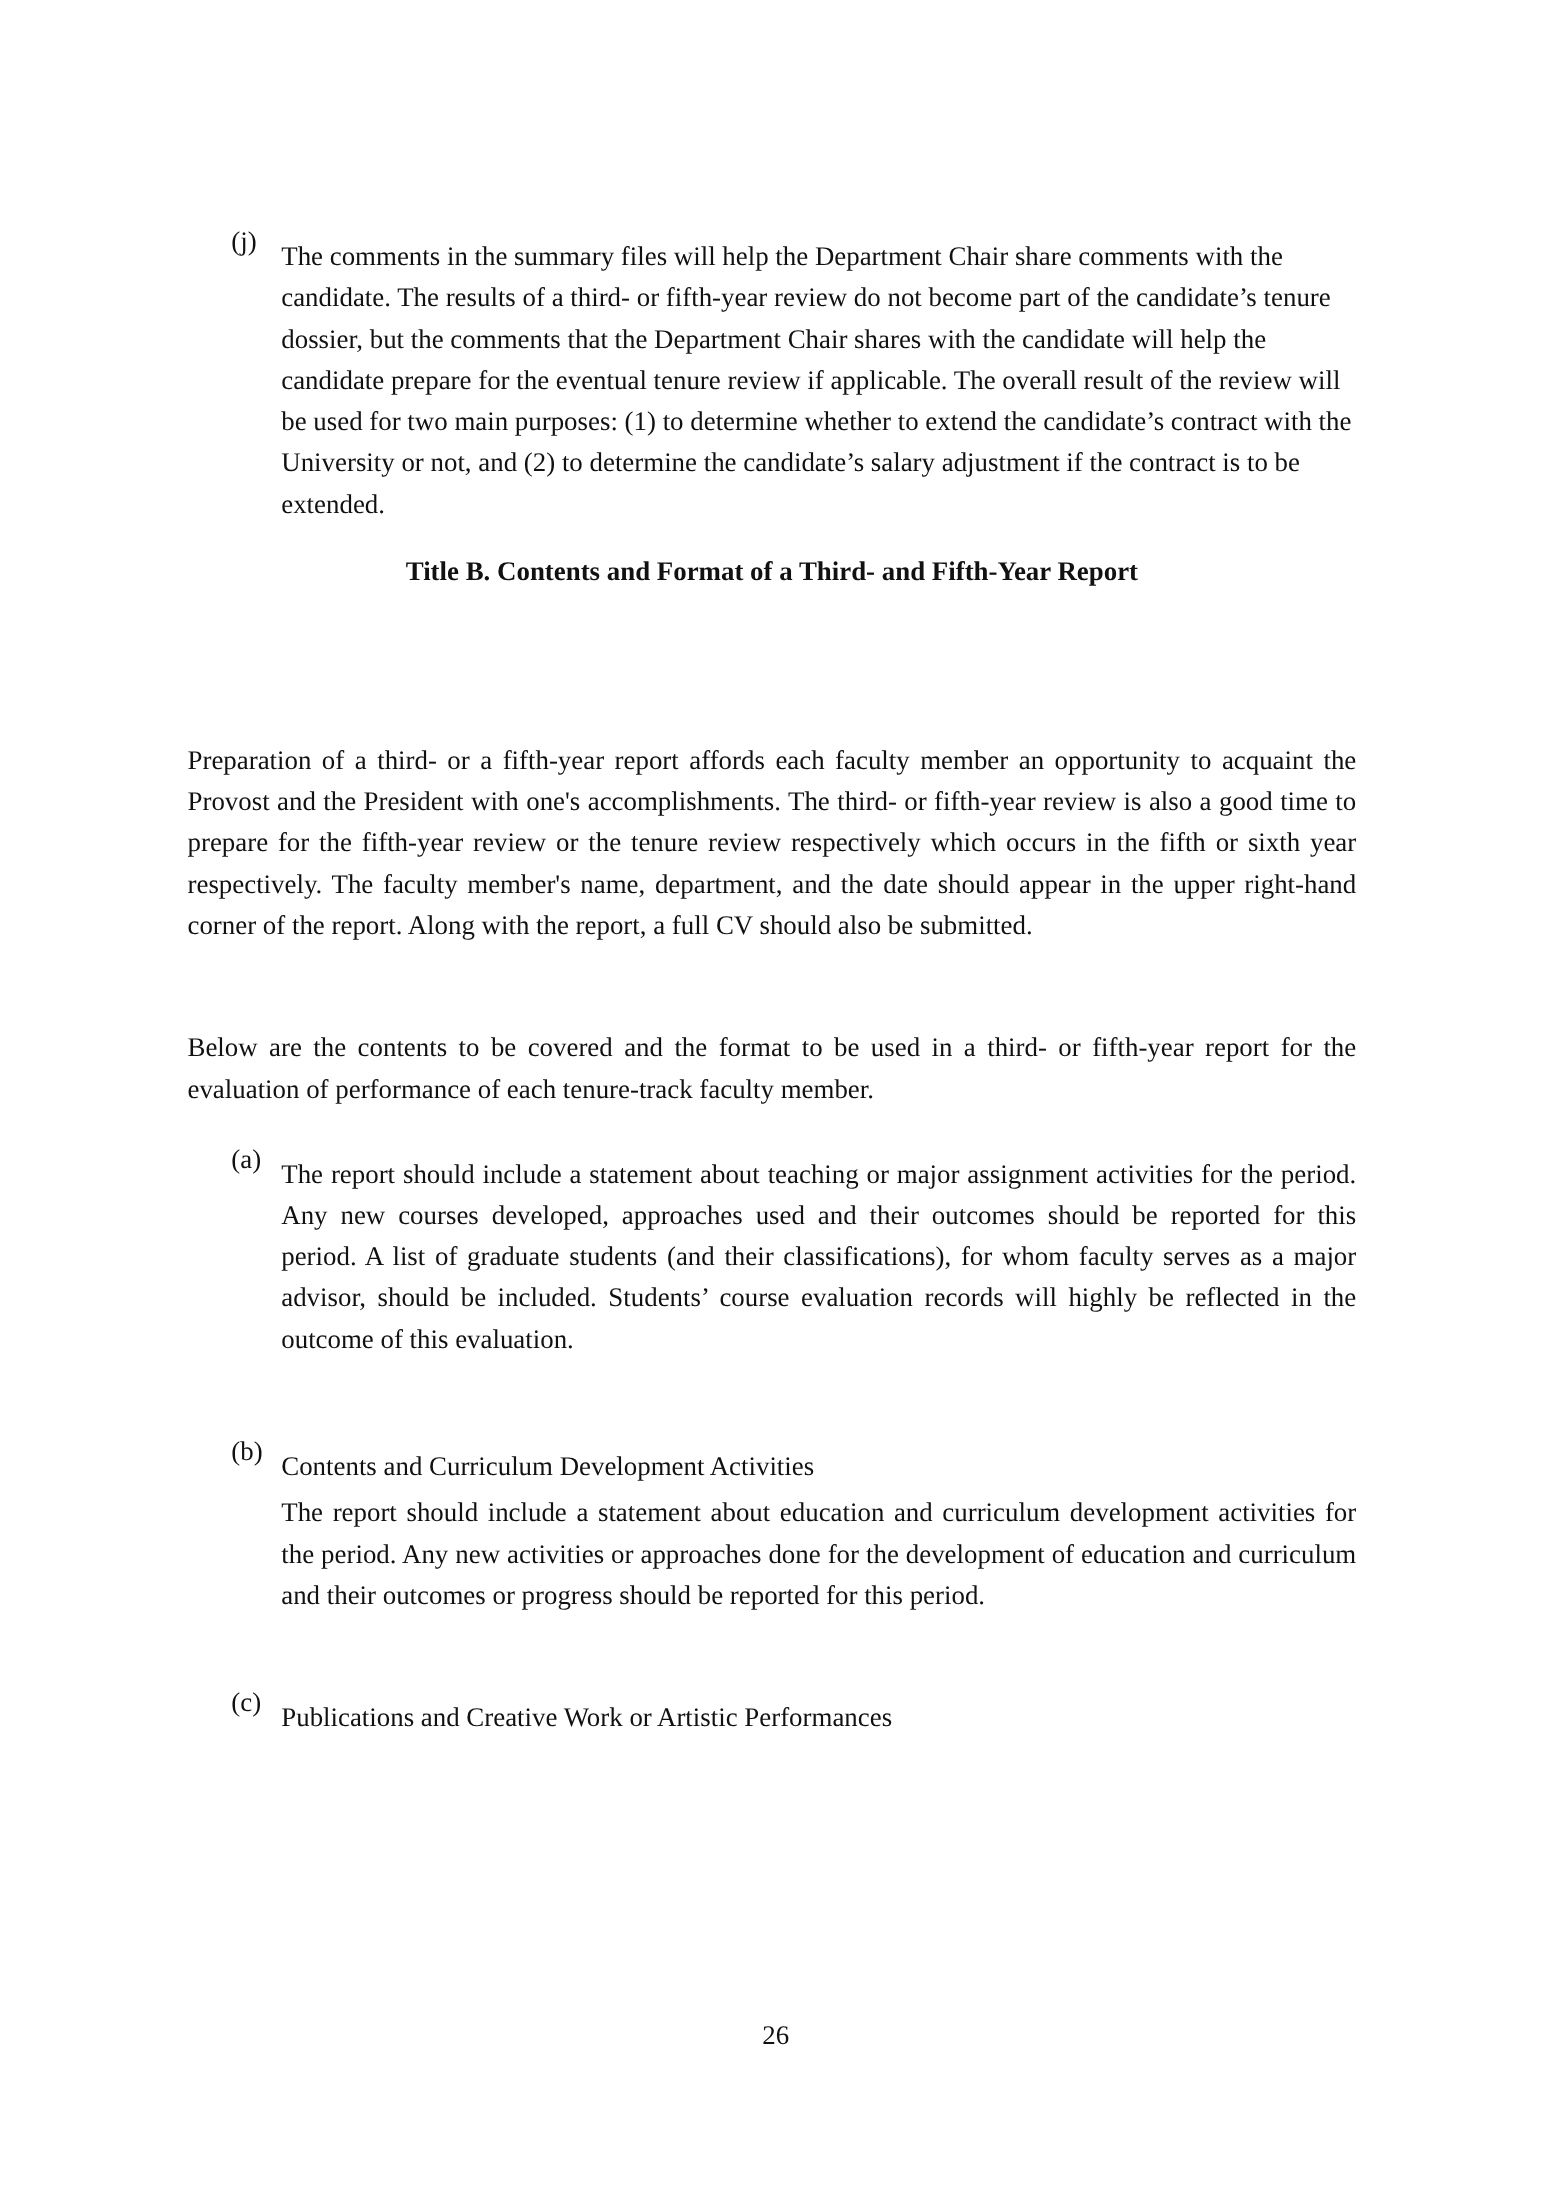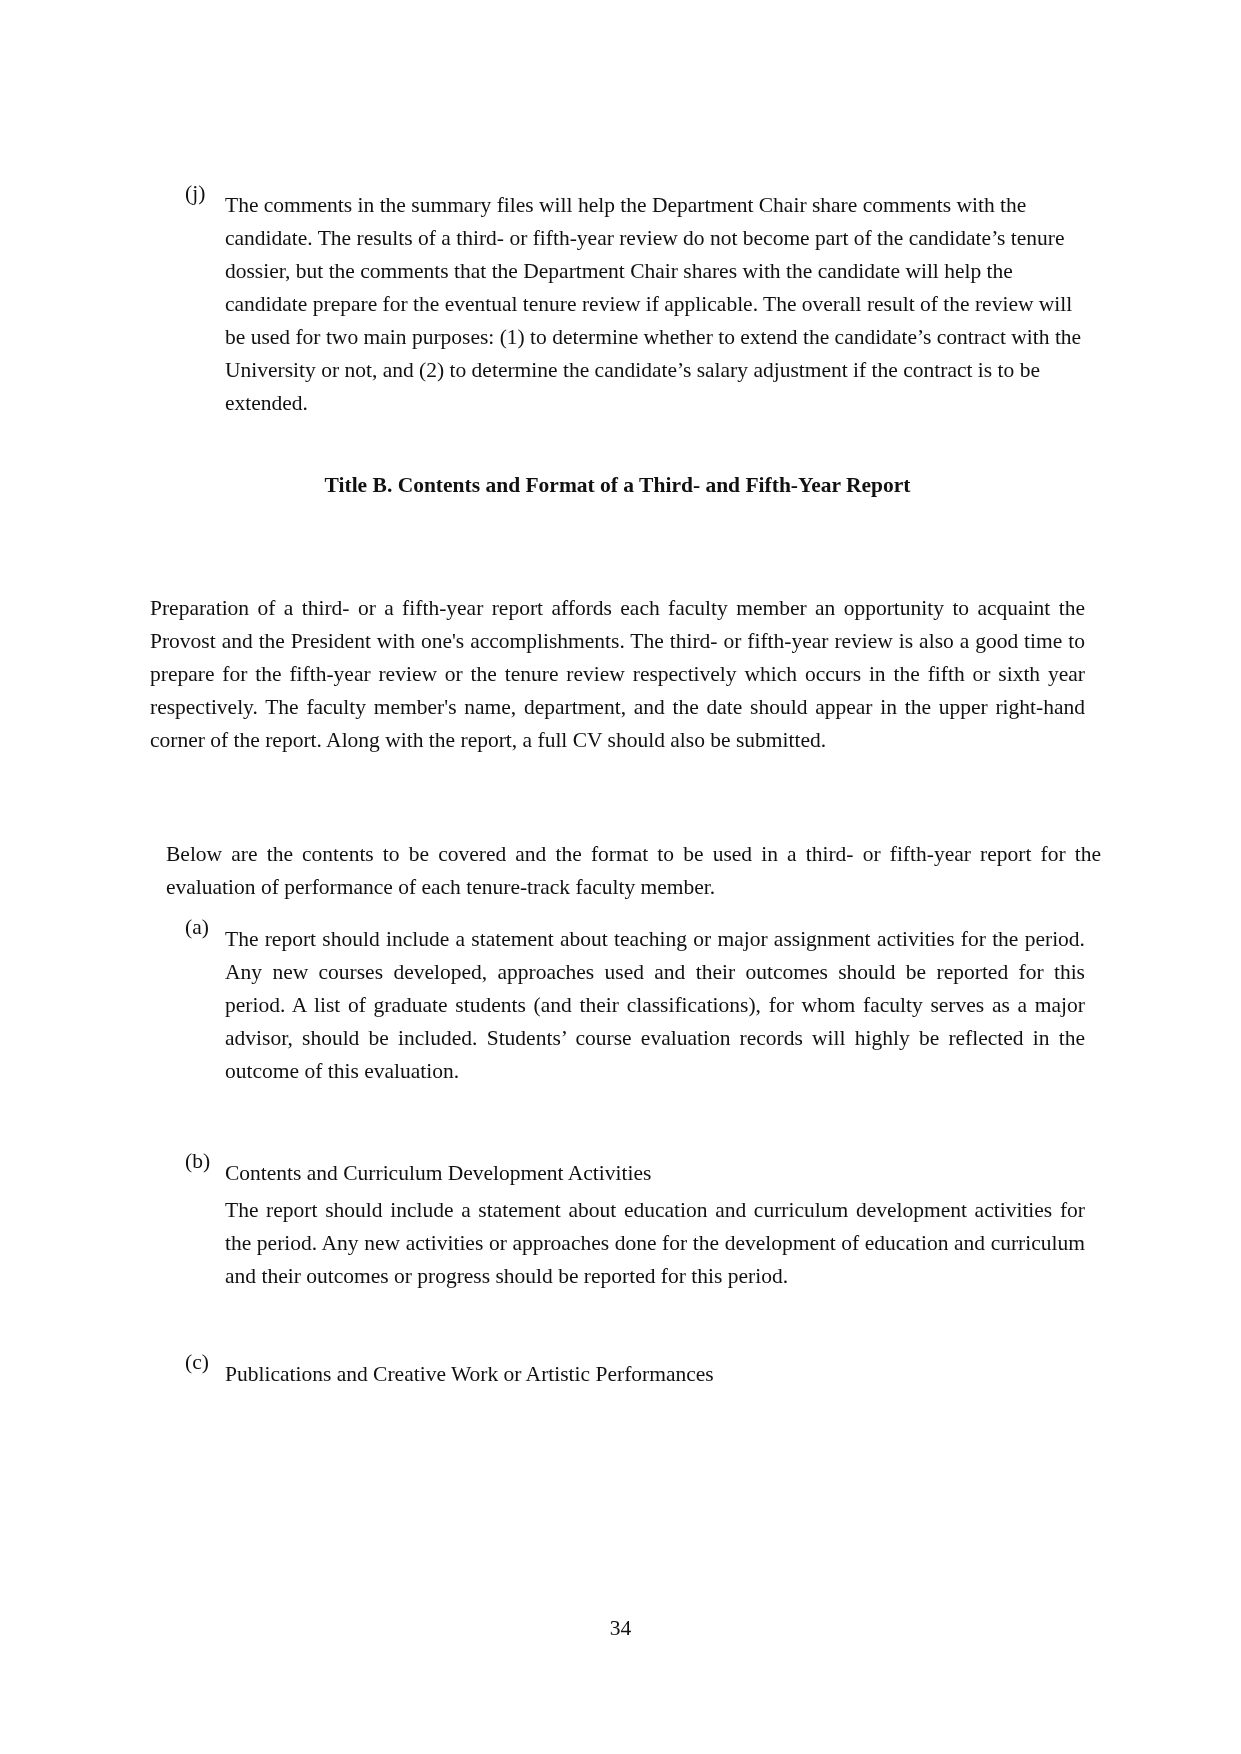--- a/index.html
+++ b/index.html
@@ -8,21 +8,21 @@
     font-family: "Liberation Serif", "DejaVu Serif", serif;
     color: #111111;
     font-size: 21.5px;
     line-height: 33px;
   }
   .page { position: absolute; left: 0; top: 0; width: 1241px; height: 1754px; }
   .list-item { position: absolute; left: 185px; width: 900px; }
   .label { position: absolute; left: 0; top: 0; width: 40px; }
   .item-body { margin-left: 40px; margin-top: 12px; }
   #item-j { top: 177px; }
-  #title-b { position: absolute; top: 441px; left: 150px; width: 935px; text-align: center; font-weight: bold; margin-top: 28px; }
+  #title-b { position: absolute; top: 441px; left: 150px; width: 935px; text-align: center; font-weight: bold; }
   #sec1 { position: absolute; top: 504px; left: 150px; width: 935px; text-align: justify; }
   #prep { position: absolute; top: 592px; left: 150px; width: 935px; text-align: justify; }
   #below { position: absolute; top: 822px; left: 150px; width: 935px; text-align: justify; }
   #item-a { top: 911px; }
   #item-b { top: 1145px; }
   #item-c { top: 1346px; }
   .heading-line { display: block; }
   .desc { margin-top: 4px; text-align: justify; }
   #page-number { position: absolute; top: 1612px; left: 0; width: 1241px; text-align: center; }
 </style>
@@ -34,21 +34,21 @@
   <div class="list-item" id="item-j">
     <span class="label">(j)</span>
     <div class="item-body">The comments in the summary files will help the Department Chair share comments with the candidate. The results of a third- or fifth-year review do not become part of the candidate’s tenure dossier, but the comments that the Department Chair shares with the candidate will help the candidate prepare for the eventual tenure review if applicable. The overall result of the review will be used for two main purposes: (1) to determine whether to extend the candidate’s contract with the University or not, and (2) to determine the candidate’s salary adjustment if the contract is to be extended.</div>
   </div>
 
   <div id="title-b">Title B. Contents and Format of a Third- and Fifth-Year Report</div>
 
 
   <p id="prep" style="margin:0">Preparation of a third- or a fifth-year report affords each faculty member an opportunity to acquaint the Provost and the President with one's accomplishments. The third- or fifth-year review is also a good time to prepare for the fifth-year review or the tenure review respectively which occurs in the fifth or sixth year respectively. The faculty member's name, department, and the date should appear in the upper right-hand corner of the report. Along with the report, a full CV should also be submitted.</p>
 
-  <p id="below" style="margin:16px">Below are the contents to be covered and the format to be used in a third- or fifth-year report for the evaluation of performance of each tenure-track faculty member.</p>
+  <p id="below" style="margin:0">Below are the contents to be covered and the format to be used in a third- or fifth-year report for the evaluation of performance of each tenure-track faculty member.</p>
 
   <div class="list-item" id="item-a">
     <span class="label">(a)</span>
     <div class="item-body">
       <div class="desc">The report should include a statement about teaching or major assignment activities for the period. Any new courses developed, approaches used and their outcomes should be reported for this period. A list of graduate students (and their classifications), for whom faculty serves as a major advisor, should be included. Students’ course evaluation records will highly be reflected in the outcome of this evaluation.</div>
     </div>
   </div>
 
   <div class="list-item" id="item-b">
     <span class="label">(b)</span>
@@ -58,15 +58,15 @@
     </div>
   </div>
 
   <div class="list-item" id="item-c">
     <span class="label">(c)</span>
     <div class="item-body">
       <span class="heading-line">Publications and Creative Work or Artistic Performances</span>
     </div>
   </div>
 
-  <div id="page-number">34</div>
+  <div id="page-number">26</div>
 
 </div>
 
 </body></html>

